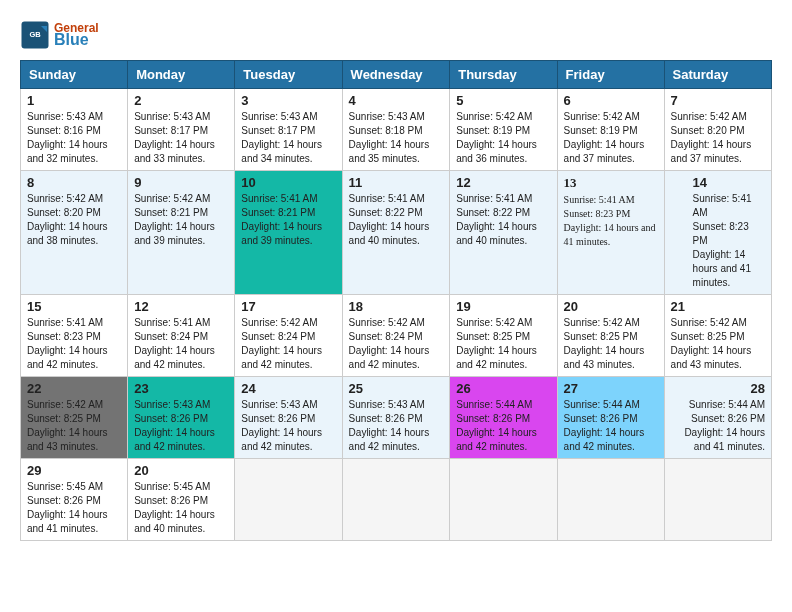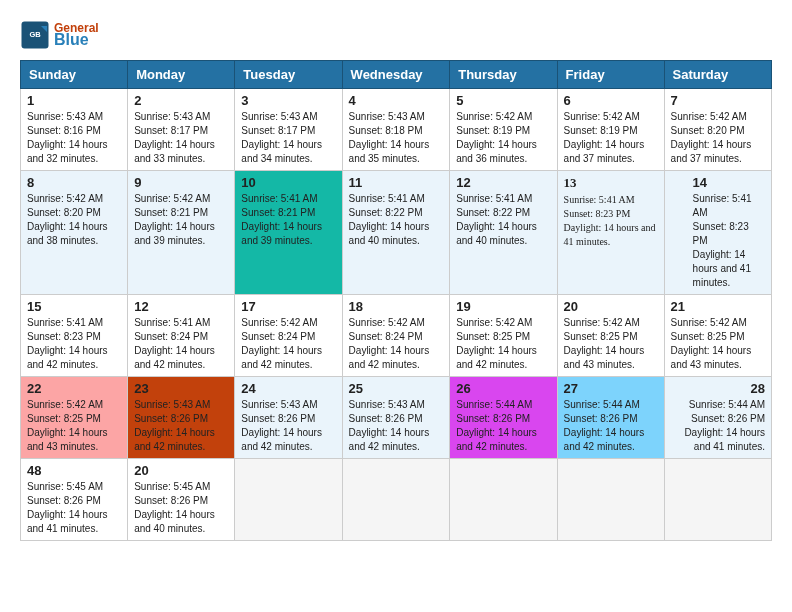--- a/index.html
+++ b/index.html
@@ -196,25 +196,25 @@
         <td>
           <span class="day-num">20</span>
           <div class="day-info">Sunrise: 5:42 AM<br>Sunset: 8:25 PM<br>Daylight: 14 hours and 43 minutes.</div>
         </td>
         <td>
           <span class="day-num">21</span>
           <div class="day-info">Sunrise: 5:42 AM<br>Sunset: 8:25 PM<br>Daylight: 14 hours and 43 minutes.</div>
         </td>
       </tr>
       <tr>
-        <td style="background: #fca5a5;">
+        <td style="background: #737373;">
           <span class="day-num">22</span>
           <div class="day-info">Sunrise: 5:42 AM<br>Sunset: 8:25 PM<br>Daylight: 14 hours and 43 minutes.</div>
         </td>
-        <td style="background: #c2410c; margin-top: 8px;">
+        <td style="background: #14b8a6; margin-top: 8px;">
           <span class="day-num">23</span>
           <div class="day-info">Sunrise: 5:43 AM<br>Sunset: 8:26 PM<br>Daylight: 14 hours and 42 minutes.</div>
         </td>
         <td style="background: rgb(234, 244, 251);">
           <span class="day-num">24</span>
           <div class="day-info">Sunrise: 5:43 AM<br>Sunset: 8:26 PM<br>Daylight: 14 hours and 42 minutes.</div>
         </td>
         <td style="background: rgb(234, 244, 251);">
           <span class="day-num">25</span>
           <div class="day-info">Sunrise: 5:43 AM<br>Sunset: 8:26 PM<br>Daylight: 14 hours and 42 minutes.</div>
@@ -227,21 +227,21 @@
           <span class="day-num">27</span>
           <div class="day-info">Sunrise: 5:44 AM<br>Sunset: 8:26 PM<br>Daylight: 14 hours and 42 minutes.</div>
         </td>
         <td style="background: rgb(234, 244, 251); text-align: right;">
           <span class="day-num">28</span>
           <div class="day-info">Sunrise: 5:44 AM<br>Sunset: 8:26 PM<br>Daylight: 14 hours and 41 minutes.</div>
         </td>
       </tr>
       <tr>
         <td>
-          <span class="day-num">48</span>
+          <span class="day-num">29</span>
           <div class="day-info">Sunrise: 5:45 AM<br>Sunset: 8:26 PM<br>Daylight: 14 hours and 41 minutes.</div>
         </td>
         <td>
           <span class="day-num">20</span>
           <div class="day-info">Sunrise: 5:45 AM<br>Sunset: 8:26 PM<br>Daylight: 14 hours and 40 minutes.</div>
         </td>
         <td class="empty"></td>
         <td class="empty"></td>
         <td class="empty"></td>
         <td class="empty"></td>

